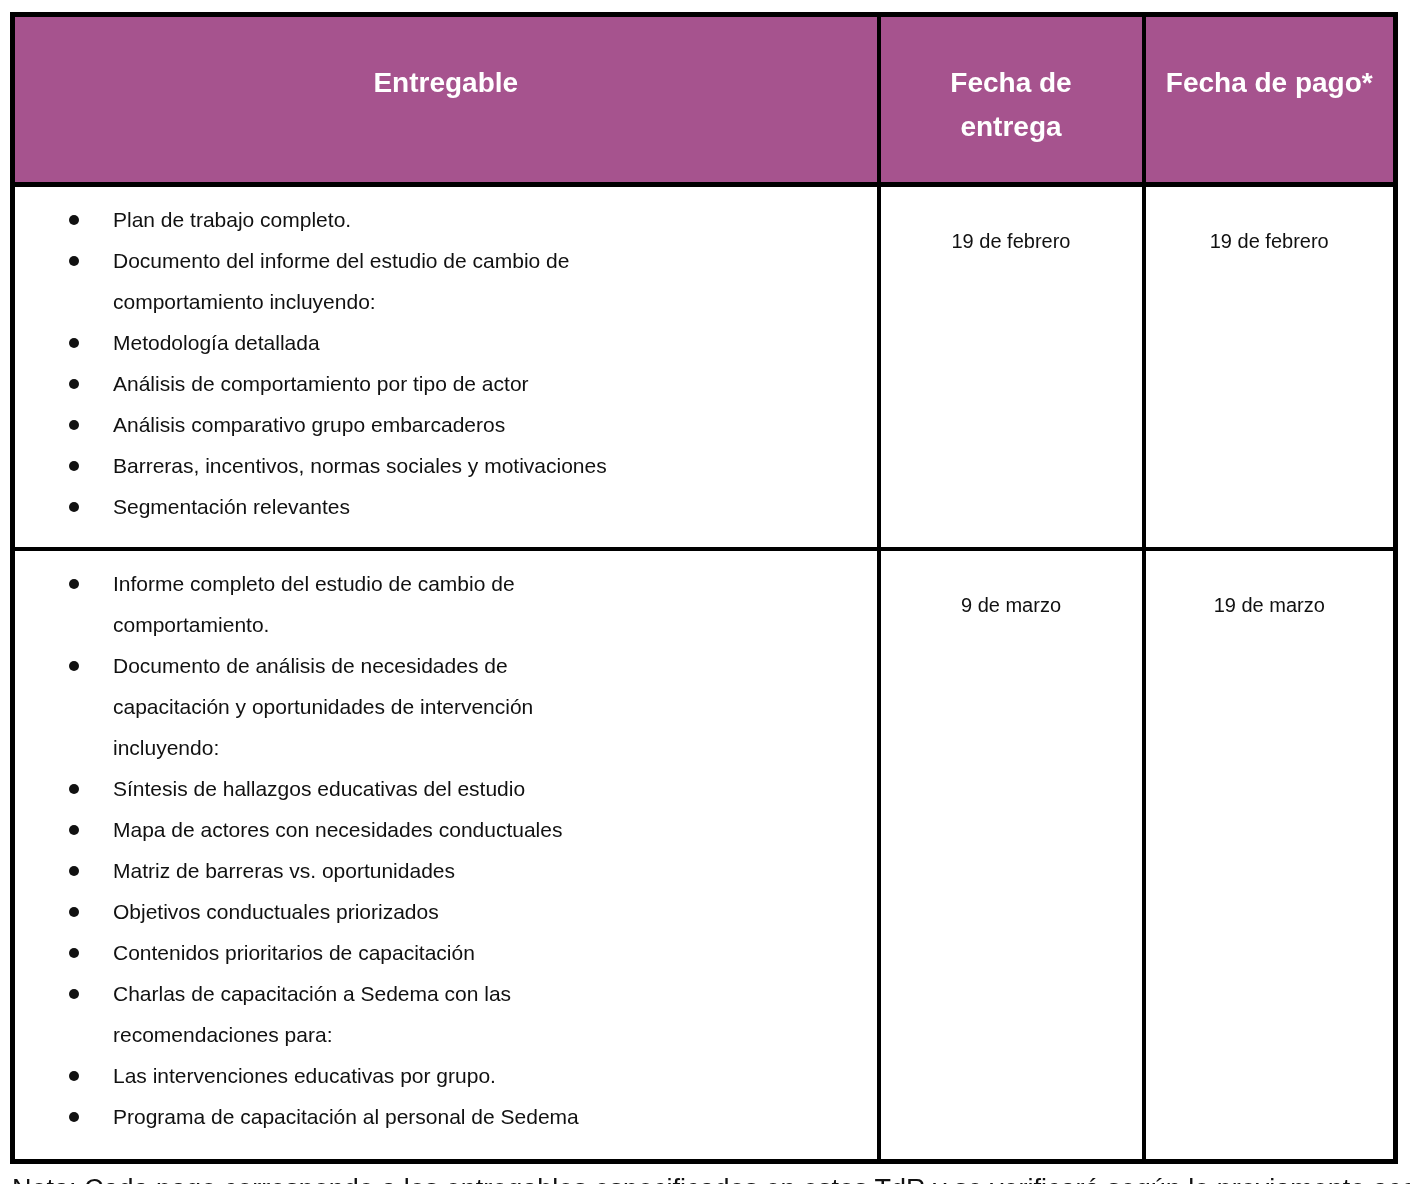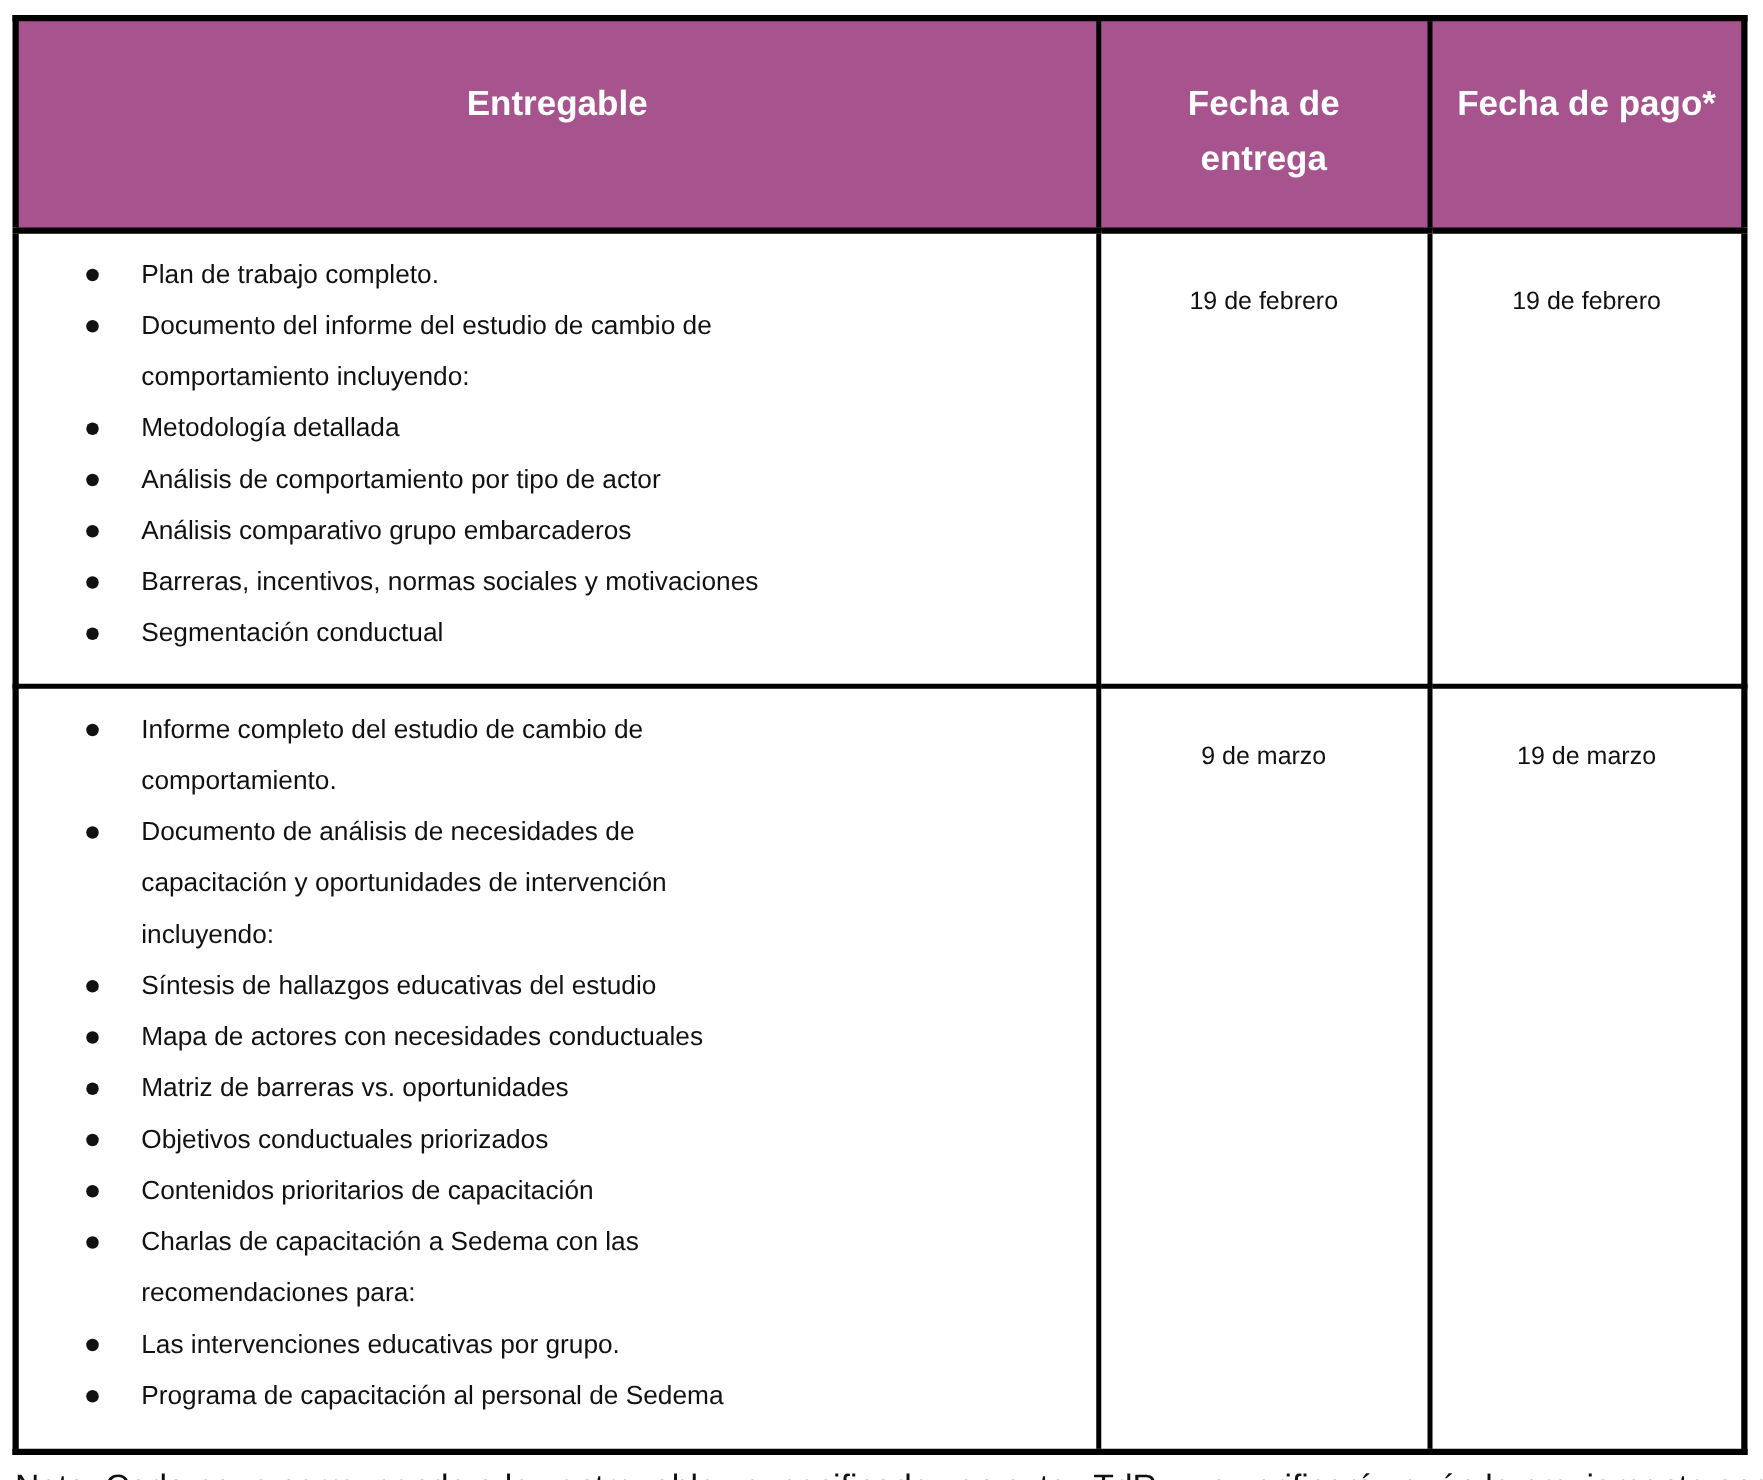--- a/index.html
+++ b/index.html
@@ -108,21 +108,21 @@
   <tr class="row-1">
     <td class="deliverable-cell">
       <ul class="items">
               <li class="item"><span class="bullet"></span><span class="item-text">Plan de trabajo completo.</span></li>
               <li class="item"><span class="bullet"></span><span class="item-text">Documento del informe del estudio de cambio de
 comportamiento incluyendo:</span></li>
               <li class="item"><span class="bullet"></span><span class="item-text">Metodología detallada</span></li>
               <li class="item"><span class="bullet"></span><span class="item-text">Análisis de comportamiento por tipo de actor</span></li>
               <li class="item"><span class="bullet"></span><span class="item-text">Análisis comparativo grupo embarcaderos</span></li>
               <li class="item"><span class="bullet"></span><span class="item-text">Barreras, incentivos, normas sociales y motivaciones</span></li>
-              <li class="item"><span class="bullet"></span><span class="item-text">Segmentación conductual</span></li>
+              <li class="item"><span class="bullet"></span><span class="item-text">Segmentación relevantes</span></li>
             </ul>
     </td>
     <td class="date-cell">
       <span>19 de febrero</span>
     </td>
     <td class="date-cell">
       <span>19 de febrero</span>
     </td>
   </tr>
 

